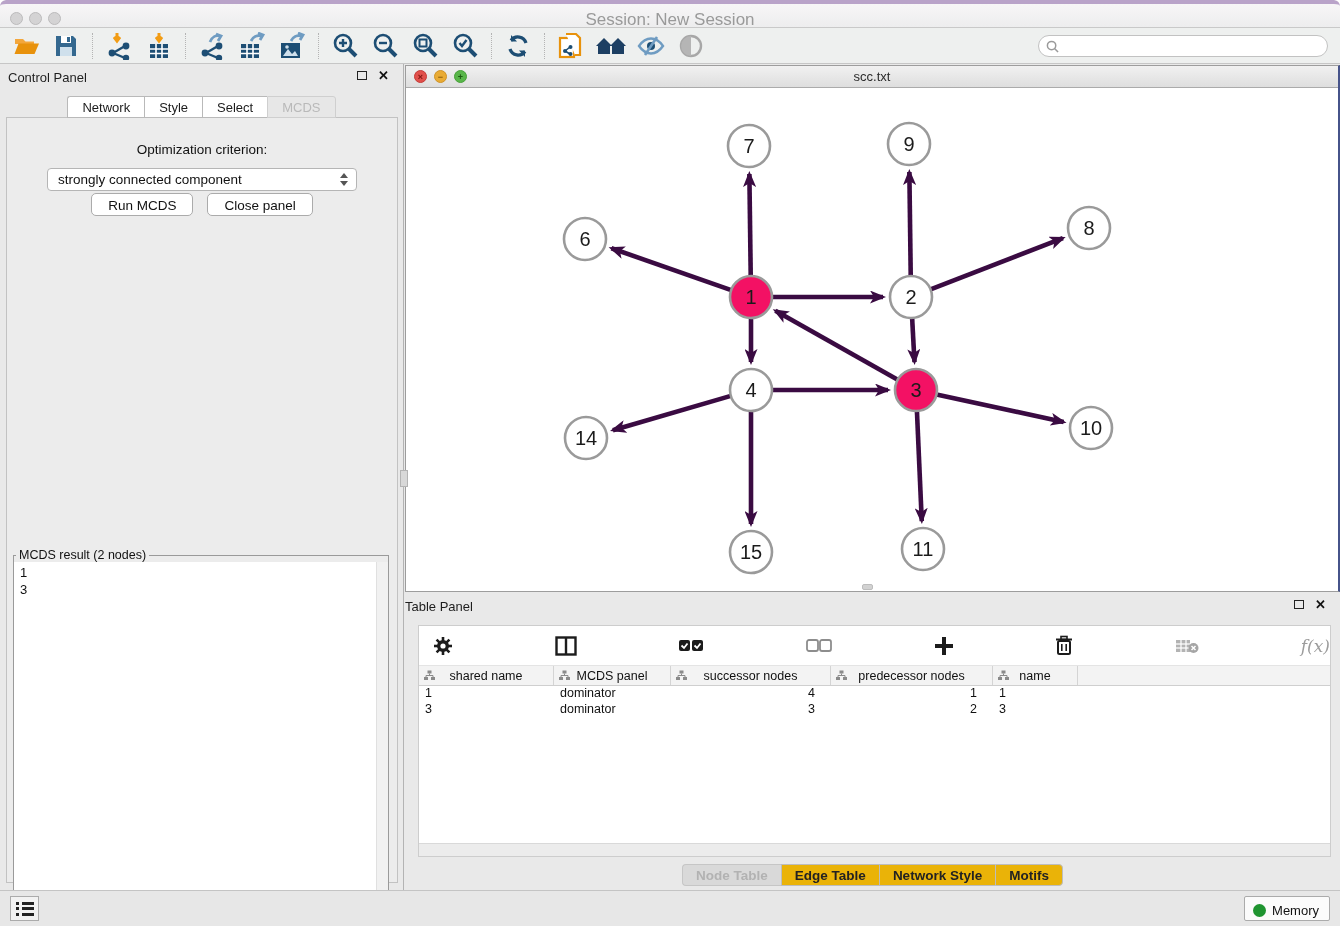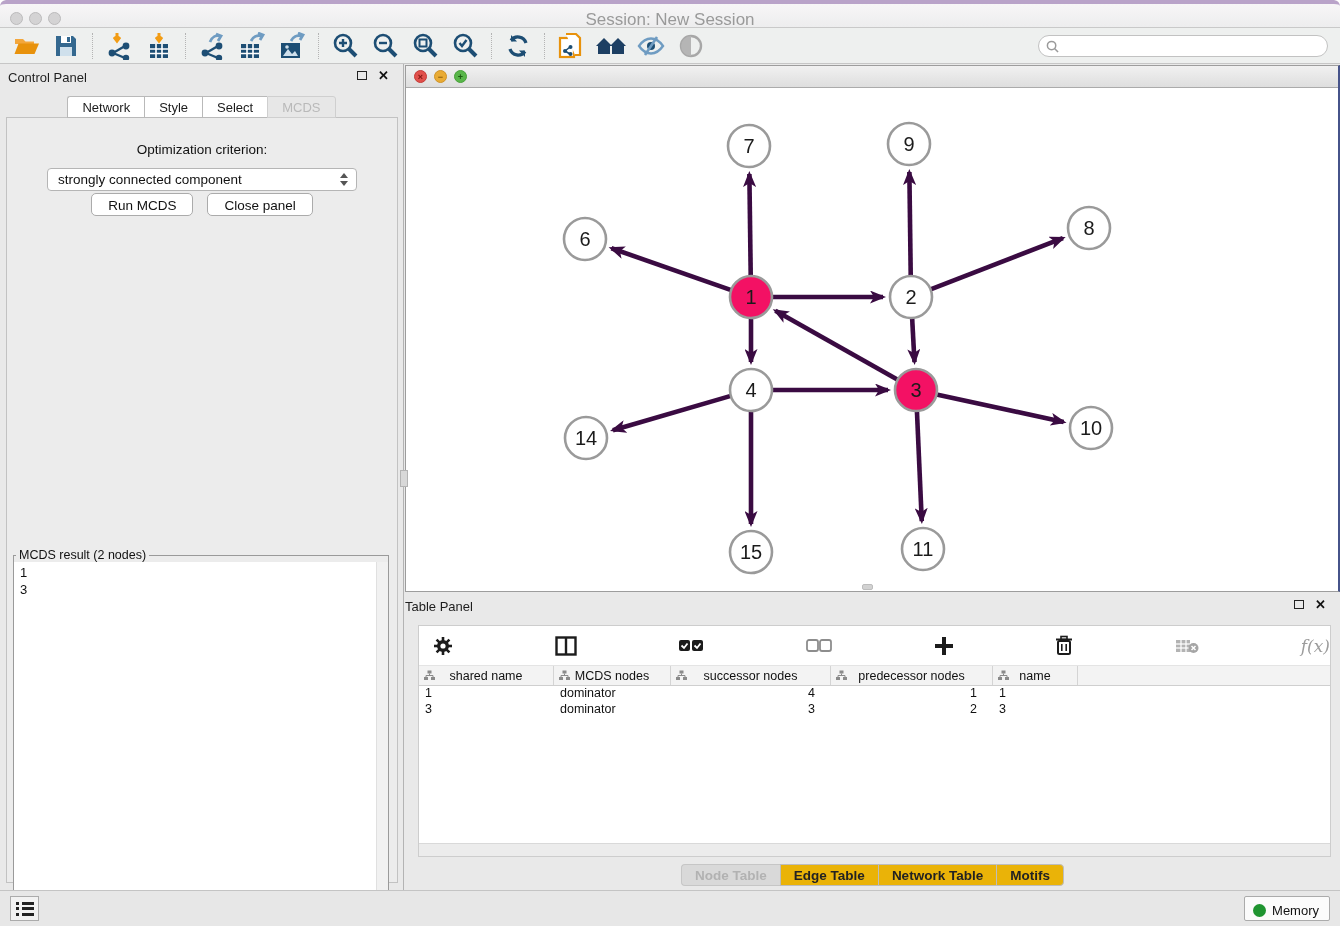--- a/index.html
+++ b/index.html
@@ -286,20 +286,21 @@
       </fieldset>
     </div>
     <div class="cp-grip"></div>
   </div>
 
   <div class="netwin">
     <div class="net-titlebar">
       <div class="tlight tl-close">×</div>
       <div class="tlight tl-min">−</div>
       <div class="tlight tl-max">+</div>
+      <div class="net-title">scc.txt</div>
     </div>
     <div class="net-canvas">
       <svg id="graph-svg" width="931" height="503">
         <defs>
           <marker id="arrow" markerWidth="17" markerHeight="13" refX="13" refY="6.5" orient="auto" markerUnits="userSpaceOnUse">
             <path d="M0,0 L16,6.5 L0,13 L4,6.5 z" fill="#3a0b42"></path>
           </marker>
         </defs>
       <line x1="344.7218786991013" y1="188.00184178214704" x2="343.3708284011983" y2="85.99754429047064" stroke="#3a0b42" stroke-width="4.6" marker-end="url(#arrow)"></line>
           <line x1="325.1752536154717" y1="202.07328138371903" x2="205.43299517937103" y2="160.23562482170794" stroke="#3a0b42" stroke-width="4.6" marker-end="url(#arrow)"></line>
@@ -408,21 +409,21 @@
             </svg>
             <span>shared name</span>
           </div>
           <div class="gh-cell" style="width: 117px;">
             <svg class="gh-ico" width="11" height="11" viewBox="0 0 11 11">
               <rect x="3.5" y="0.5" width="4" height="3" fill="#8a8a8a"></rect>
               <rect x="0" y="7" width="4" height="3" fill="#8a8a8a"></rect>
               <rect x="7" y="7" width="4" height="3" fill="#8a8a8a"></rect>
               <path d="M5.5 3.5v2M2 7V5.5h7V7" stroke="#8a8a8a" fill="none"></path>
             </svg>
-            <span>MCDS nodes</span>
+            <span>MCDS panel</span>
           </div>
           <div class="gh-cell" style="width: 160px;">
             <svg class="gh-ico" width="11" height="11" viewBox="0 0 11 11">
               <rect x="3.5" y="0.5" width="4" height="3" fill="#8a8a8a"></rect>
               <rect x="0" y="7" width="4" height="3" fill="#8a8a8a"></rect>
               <rect x="7" y="7" width="4" height="3" fill="#8a8a8a"></rect>
               <path d="M5.5 3.5v2M2 7V5.5h7V7" stroke="#8a8a8a" fill="none"></path>
             </svg>
             <span>successor nodes</span>
           </div>
@@ -460,21 +461,21 @@
             <div class="gr-cell ra" style="width: 160px;">3</div>
             <div class="gr-cell ra" style="width: 162px;">2</div>
             <div class="gr-cell" style="width: 85px;">3</div>
           </div>
         </div>
       <div class="tp-hscroll"></div>
     </div>
     <div class="tp-tabs">
       <div class="tp-tab ghost">Node Table</div>
       <div class="tp-tab">Edge Table</div>
-      <div class="tp-tab">Network Table</div>
+      <div class="tp-tab">Network Style</div>
       <div class="tp-tab">Motifs</div>
     </div>
   </div>
 
   <div class="statusbar">
     <div class="list-btn">
       <span class="li">
           <span class="dot"></span>
           <span class="bar"></span>
         </span>

